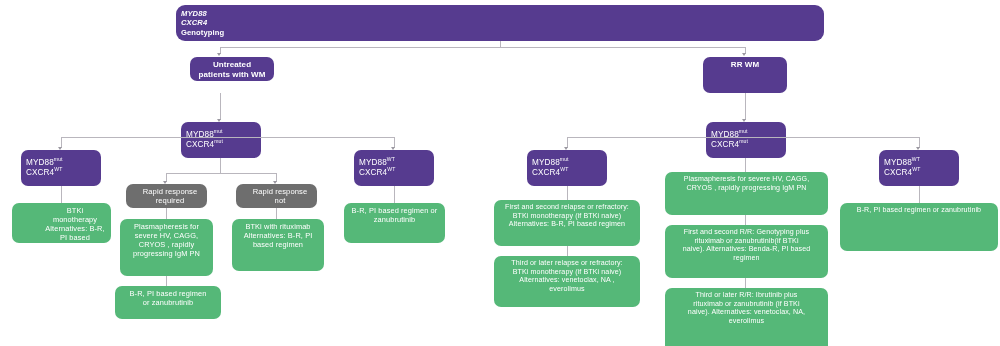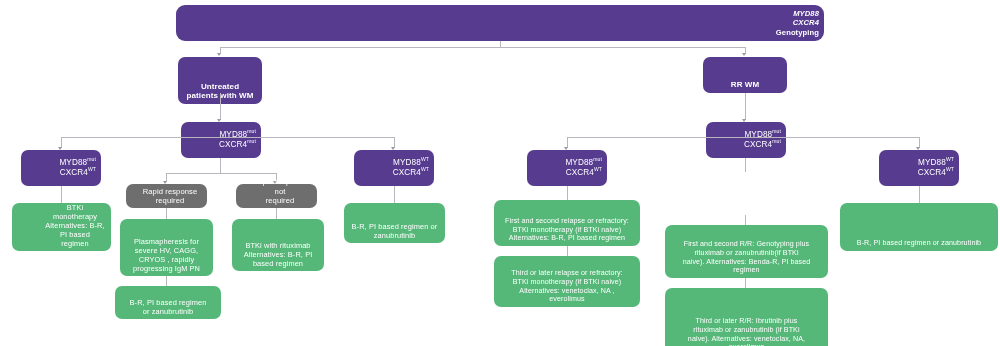--- a/index.html
+++ b/index.html
@@ -3,21 +3,21 @@
 <meta charset="utf-8">
 <style>
   html,body{margin:0;padding:0;background:#ffffff;}
   body{font-family:"Liberation Sans","DejaVu Sans",sans-serif;}
   #canvas{position:relative;width:1000px;height:346px;background:#ffffff;overflow:hidden;}
 
   .node{
     position:absolute;
     box-sizing:border-box;
     display:flex;
-    align-items:flex-end;
+    align-items:flex-start;
     justify-content:center;
     text-align:center;
     border-radius:7px;
     color:#ffffff;
     line-height:1.22;
     padding:3px 5px;
     letter-spacing:.1px;
     white-space:pre-line;
   }
   .purple{background:#563b8f;}
@@ -56,21 +56,21 @@
     <span class="plain">Genotyping</span>
   </div>
 
   <div class="ln v" style="left:500px;top:41px;height:6px;"></div>
   <div class="ln h" style="left:220px;top:47px;width:525px;"></div>
   <div class="ln v" style="left:220px;top:47px;height:7px;"></div>
   <div class="arw" style="left:217.4px;top:53px;"></div>
   <div class="ln v" style="left:745px;top:47px;height:7px;"></div>
   <div class="arw" style="left:742.4px;top:53px;"></div>
 
-  <div class="node purple hdr" style="left:178px;top:57px;width:84px;height:47px;">Untreated
+  <div class="node purple hdr" style="left:190px;top:57px;width:84px;height:24px;">Untreated
 patients with WM</div>
 
   <div class="ln v" style="left:220px;top:93px;height:27px;"></div>
   <div class="arw" style="left:217.4px;top:119px;"></div>
 
   <div class="node purple gene" style="left:181px;top:122px;width:80px;height:36px;flex-direction:column;">
     <span>MYD88<sup>mut</sup></span>
     <span>CXCR4<sup>mut</sup></span>
   </div>
 
@@ -78,21 +78,21 @@
   <div class="ln v" style="left:61px;top:137px;height:11px;"></div>
   <div class="arw" style="left:58.4px;top:147px;"></div>
   <div class="ln v" style="left:394px;top:137px;height:11px;"></div>
   <div class="arw" style="left:391.4px;top:147px;"></div>
 
   <div class="node purple gene" style="left:21px;top:150px;width:80px;height:36px;flex-direction:column;">
     <span>MYD88<sup>mut</sup></span>
     <span>CXCR4<sup>WT</sup></span>
   </div>
   <div class="ln v" style="left:61px;top:186px;height:17px;"></div>
-  <div class="node green leaf" style="left:12px;top:203px;width:99px;height:48px;padding-left:32px;">BTKi monotherapy
+  <div class="node green leaf" style="left:12px;top:203px;width:99px;height:40px;padding-left:32px;">BTKi monotherapy
 Alternatives: B-R, PI based
 regimen</div>
 
   <div class="ln v" style="left:220px;top:158px;height:15px;"></div>
   <div class="ln h" style="left:166px;top:173px;width:110px;"></div>
   <div class="ln v" style="left:166px;top:173px;height:9px;"></div>
   <div class="arw" style="left:163.4px;top:181px;"></div>
   <div class="ln v" style="left:276px;top:173px;height:9px;"></div>
   <div class="arw" style="left:273.4px;top:181px;"></div>
 
@@ -147,20 +147,22 @@
   <div class="node green leaf-sm" style="left:494px;top:200px;width:146px;height:46px;">First and second relapse or refractory:
 BTKi monotherapy (if BTKi naive)
 Alternatives: B-R, PI based regimen</div>
   <div class="ln v" style="left:567px;top:246px;height:10px;"></div>
   <div class="node green leaf-sm" style="left:494px;top:256px;width:146px;height:51px;">Third or later relapse or refractory:
 BTKi monotherapy (if BTKi naive)
 Alternatives: venetoclax, NA ,
 everolimus</div>
 
   <div class="ln v" style="left:745px;top:158px;height:14px;"></div>
+  <div class="node green leaf-sm" style="left:665px;top:172px;width:163px;height:43px;">Plasmapheresis for severe HV, CAGG,
+CRYOS , rapidly progressing  IgM PN</div>
   <div class="ln v" style="left:745px;top:215px;height:10px;"></div>
   <div class="node green leaf-sm" style="left:665px;top:225px;width:163px;height:53px;">First and second R/R: Genotyping plus
 rituximab or zanubrutinib(if BTKi
 naive). Alternatives: Benda-R, PI based
 regimen</div>
   <div class="ln v" style="left:745px;top:278px;height:10px;"></div>
   <div class="node green leaf-sm" style="left:665px;top:288px;width:163px;height:67px;">Third or later R/R: Ibrutinib plus
 rituximab or zanubrutinib (if BTKi
 naive). Alternatives: venetoclax, NA,
 everolimus</div>

